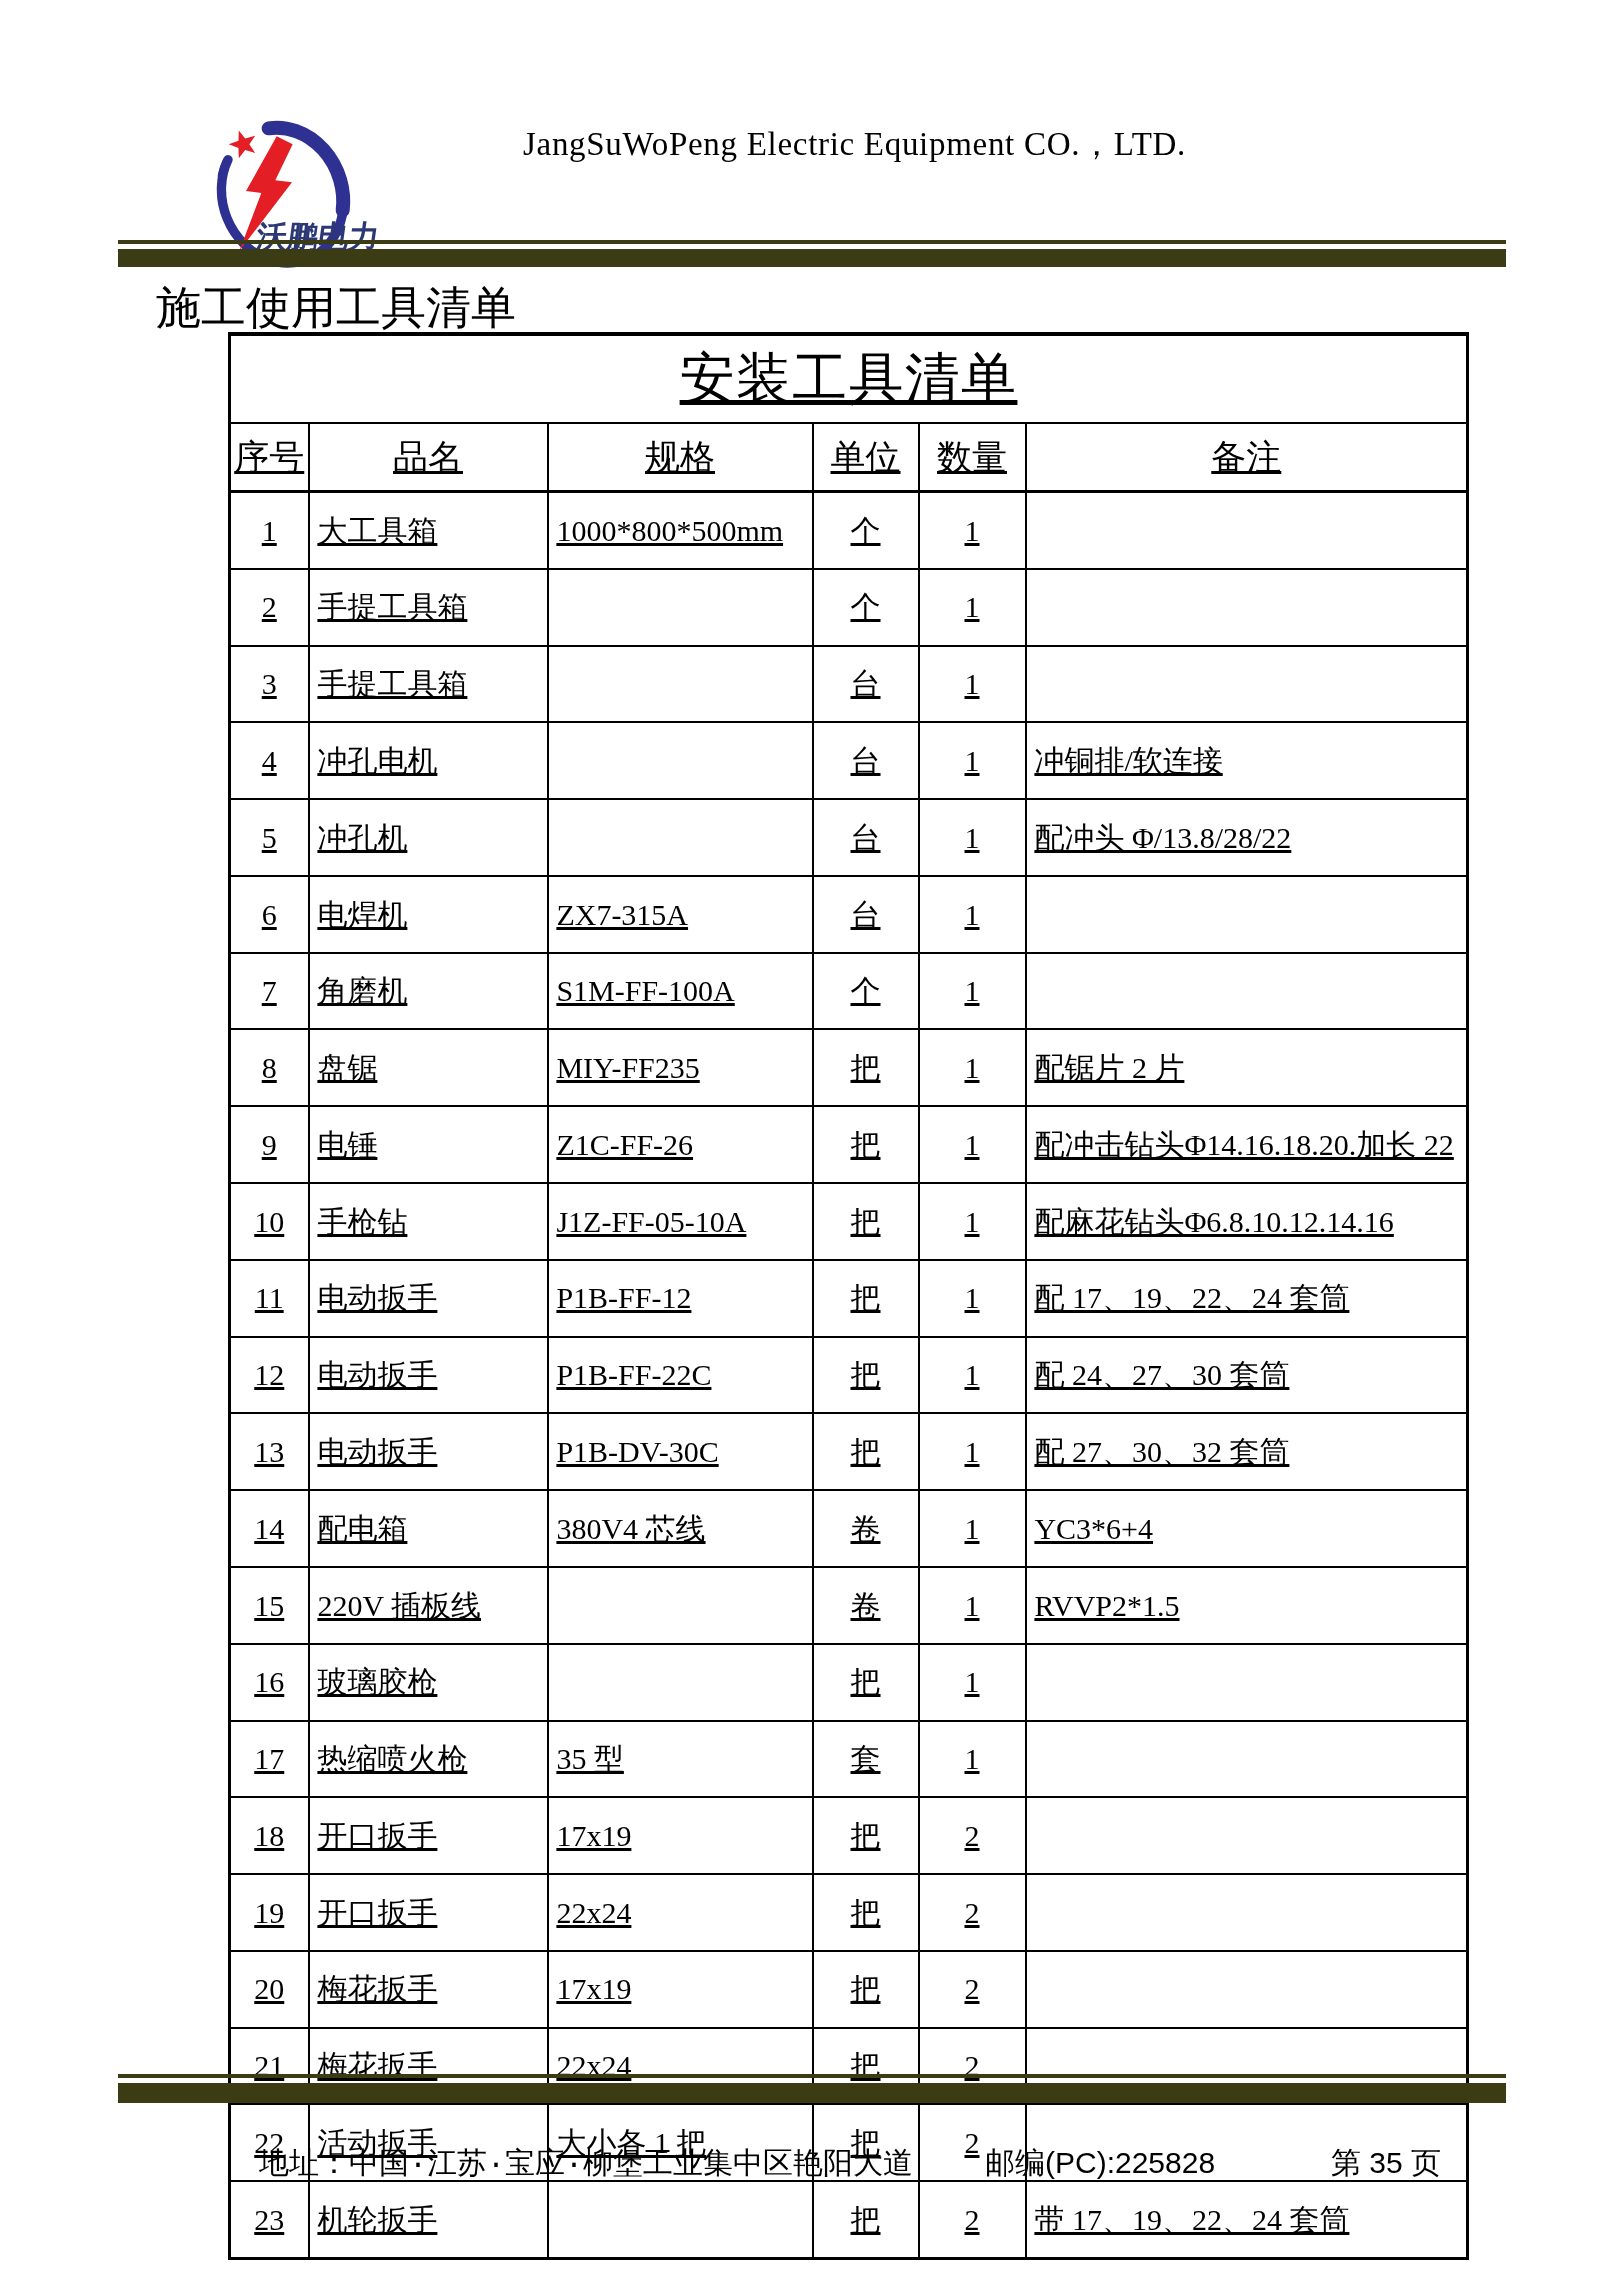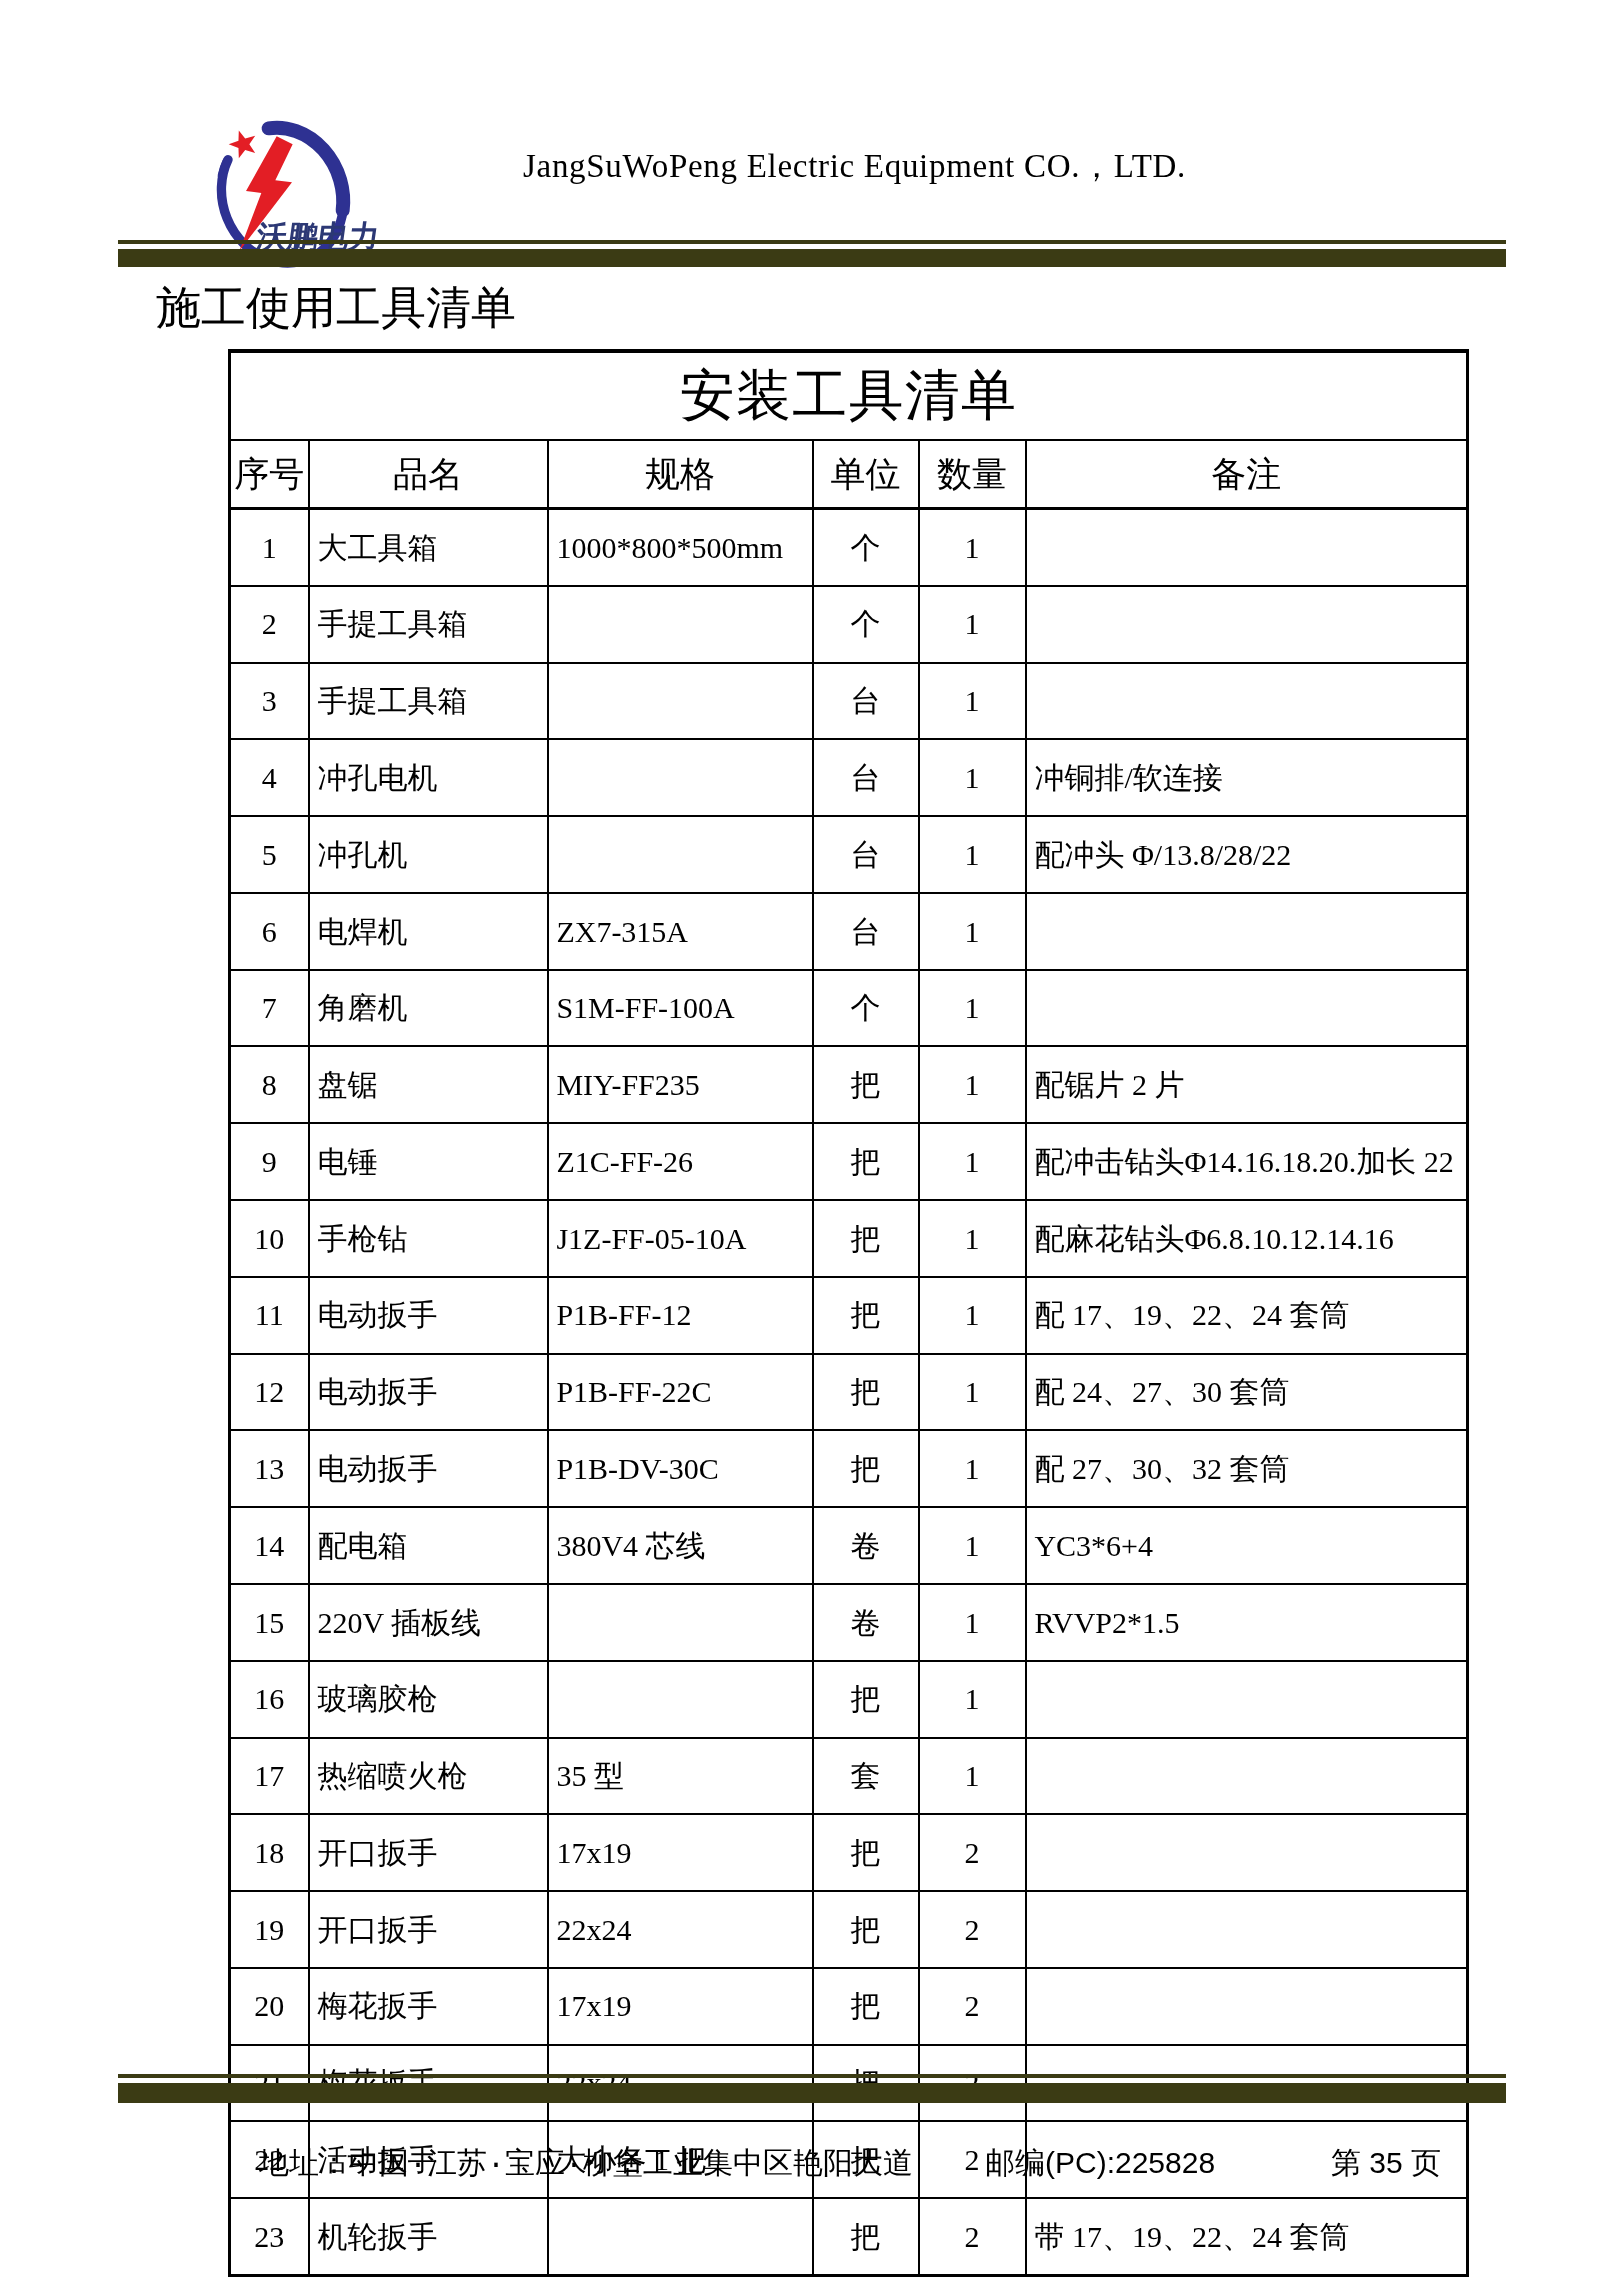--- a/index.html
+++ b/index.html
@@ -8,35 +8,35 @@
     font-family:"Liberation Serif","DejaVu Serif",serif;color:#000;overflow:hidden;
   }
   
   .logo{position:absolute;left:182px;top:119px;width:200px;height:160px;}
   .company-block{position:absolute;left:406px;top:122px;width:897px;text-align:center;}
   .company-cn{
     font-family:"Liberation Sans","DejaVu Sans",sans-serif;
     font-size:50px;font-weight:700;letter-spacing:7.9px;white-space:nowrap;
   }
   .company-en{
-    margin-top:22px;font-size:33px;letter-spacing:0.7px;white-space:nowrap;
+    font-size:33px;letter-spacing:0.7px;white-space:nowrap;
     font-family:"Liberation Serif","DejaVu Serif",serif;
   }
   .rule{position:absolute;left:118px;width:1388px;background:#3b3b14;}
   .rule-top-thin{top:240px;height:3.9px;}
   .rule-top-thick{top:249px;height:18.3px;}
   .rule-bot-thin{top:2074px;height:3.9px;}
   .rule-bot-thick{top:2083px;height:19.6px;}
   
   .section-title{position:absolute;left:156px;top:278px;font-size:45px;white-space:nowrap;}
   
   table.tool{
-    position:absolute;left:228px;top:349px;width:1238px;
+    position:absolute;left:228px;top:332px;width:1238px;
     border-collapse:collapse;table-layout:fixed;
-    border:3.3px solid #000;border-top-width:4.6px;
+    border:3.3px solid #000;border-top-width:4.6px;text-decoration:underline;
   }
   table.tool th,table.tool td{
     border:2px solid #000;border-top-width:2.6px;border-bottom-width:2.6px;
     overflow:hidden;vertical-align:middle;
   }
   th.tbl-title{
     height:84px;font-size:55px;font-weight:400;text-align:center;
     letter-spacing:1.3px;border-bottom-width:3.3px;
   }
   tr.cols th{height:64px;font-size:35px;font-weight:400;text-align:center;border-bottom-width:3.3px;margin-top:10px;}

